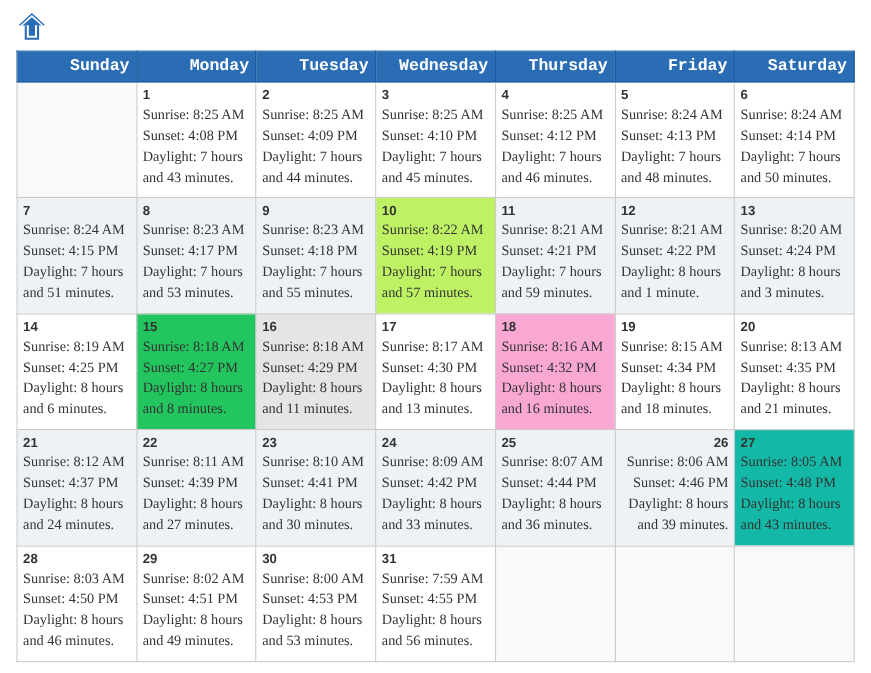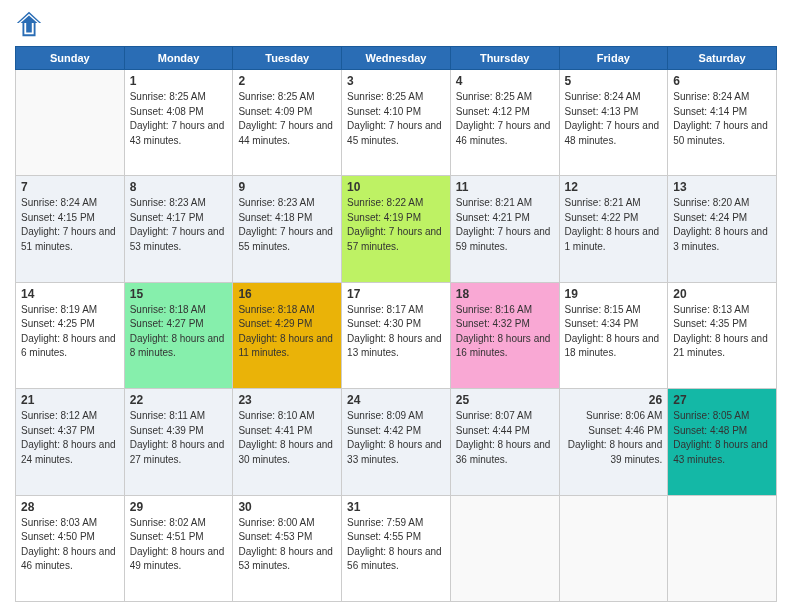--- a/index.html
+++ b/index.html
@@ -55,44 +55,46 @@
     .calendar {
       flex: 1;
       border: 1px solid #ccc;
       border-collapse: collapse;
       width: 100%;
       table-layout: fixed;
     }
     .calendar th {
       background-color: #2a6db5;
       color: white;
-      text-align: center;
+      text-align: right;
       padding: 5px 6px;
-      font-size: 11px;
+      font-size: 15px;
       border: 1px solid #1a5a9a;
+      font-family: Liberation Mono, monospace;
     }
     .calendar td {
       border: 1px solid #ccc;
       vertical-align: top;
       padding: 4px 5px;
       font-size: 10px;
       color: #333;
       height: 88px;
     }
     .day-number {
       font-size: 12px;
       font-weight: bold;
       color: #333;
       display: block;
       margin-bottom: 2px;
     }
     .day-info {
       line-height: 1.45;
-      font-size: 10px;
-      color: #333;
+      font-size: 13px;
+      color: #333;
+      font-family: Liberation Serif, serif;
     }
     .empty-cell {
       background: #f9f9f9;
     }
     tr:nth-child(odd) td {
       background-color: #fff;
     }
     tr:nth-child(even) td {
       background-color: #eef2f7;
     }
@@ -190,25 +192,25 @@
           <td style="background-color: rgb(238, 242, 247);">
             <span class="day-number">13</span>
             <div class="day-info">Sunrise: 8:20 AM<br>Sunset: 4:24 PM<br>Daylight: 8 hours and 3 minutes.</div>
           </td>
         </tr>
         <tr>
           <td style="background-color: rgb(255, 255, 255);">
             <span class="day-number">14</span>
             <div class="day-info">Sunrise: 8:19 AM<br>Sunset: 4:25 PM<br>Daylight: 8 hours and 6 minutes.</div>
           </td>
-          <td style="background-color: #86efac;">
+          <td style="background-color: #22c55e;">
             <span class="day-number">15</span>
             <div class="day-info">Sunrise: 8:18 AM<br>Sunset: 4:27 PM<br>Daylight: 8 hours and 8 minutes.</div>
           </td>
-          <td style="background-color: #eab308;">
+          <td style="background-color: #e5e5e5;">
             <span class="day-number">16</span>
             <div class="day-info">Sunrise: 8:18 AM<br>Sunset: 4:29 PM<br>Daylight: 8 hours and 11 minutes.</div>
           </td>
           <td style="background-color: rgb(255, 255, 255);">
             <span class="day-number">17</span>
             <div class="day-info">Sunrise: 8:17 AM<br>Sunset: 4:30 PM<br>Daylight: 8 hours and 13 minutes.</div>
           </td>
           <td style="background-color: #f9a8d4;">
             <span class="day-number">18</span>
             <div class="day-info">Sunrise: 8:16 AM<br>Sunset: 4:32 PM<br>Daylight: 8 hours and 16 minutes.</div>

